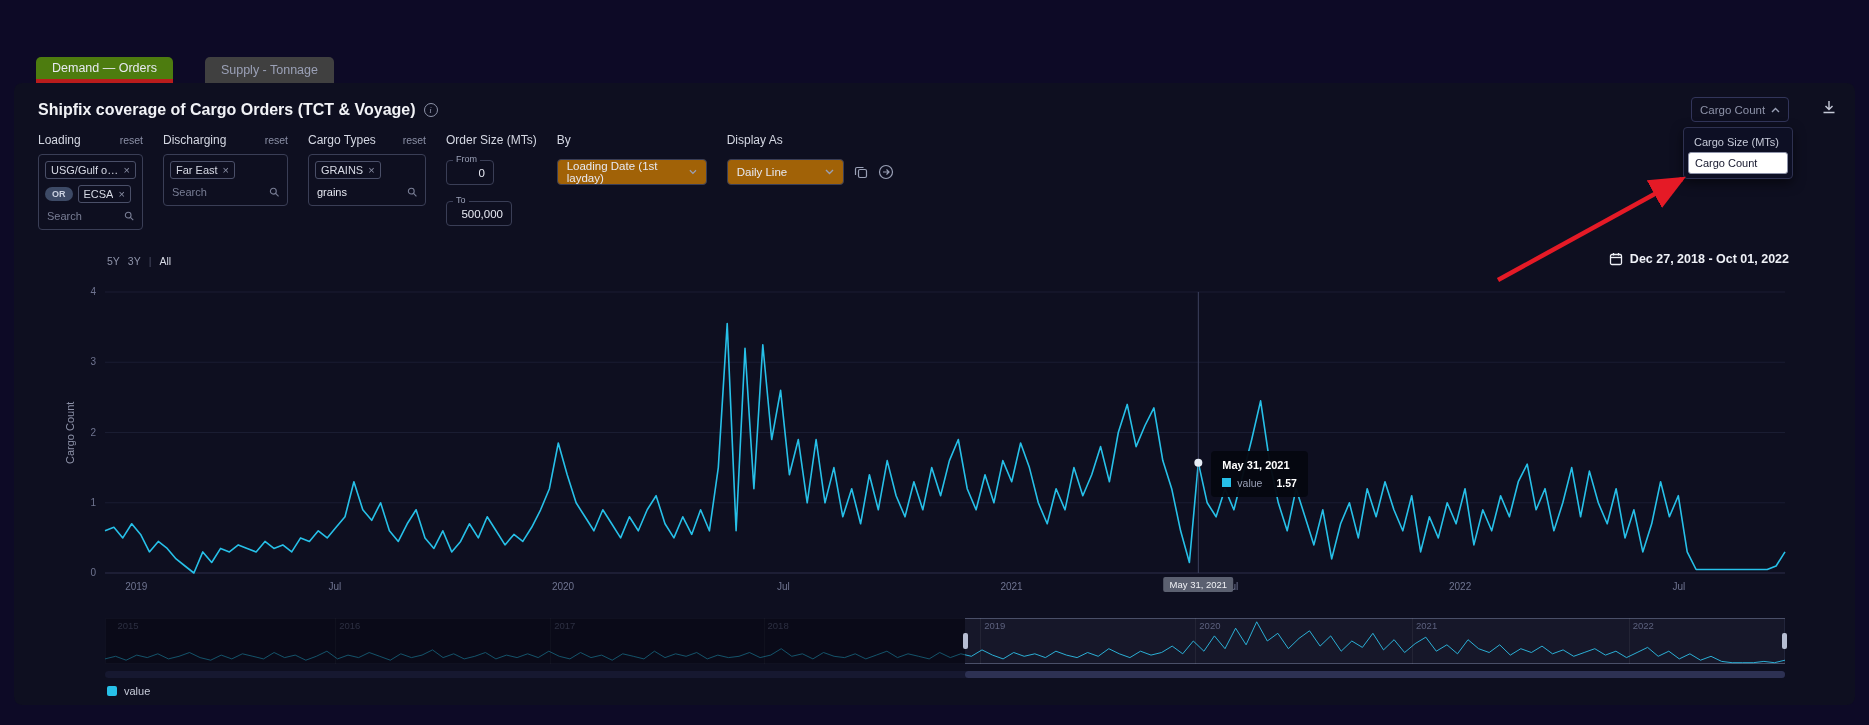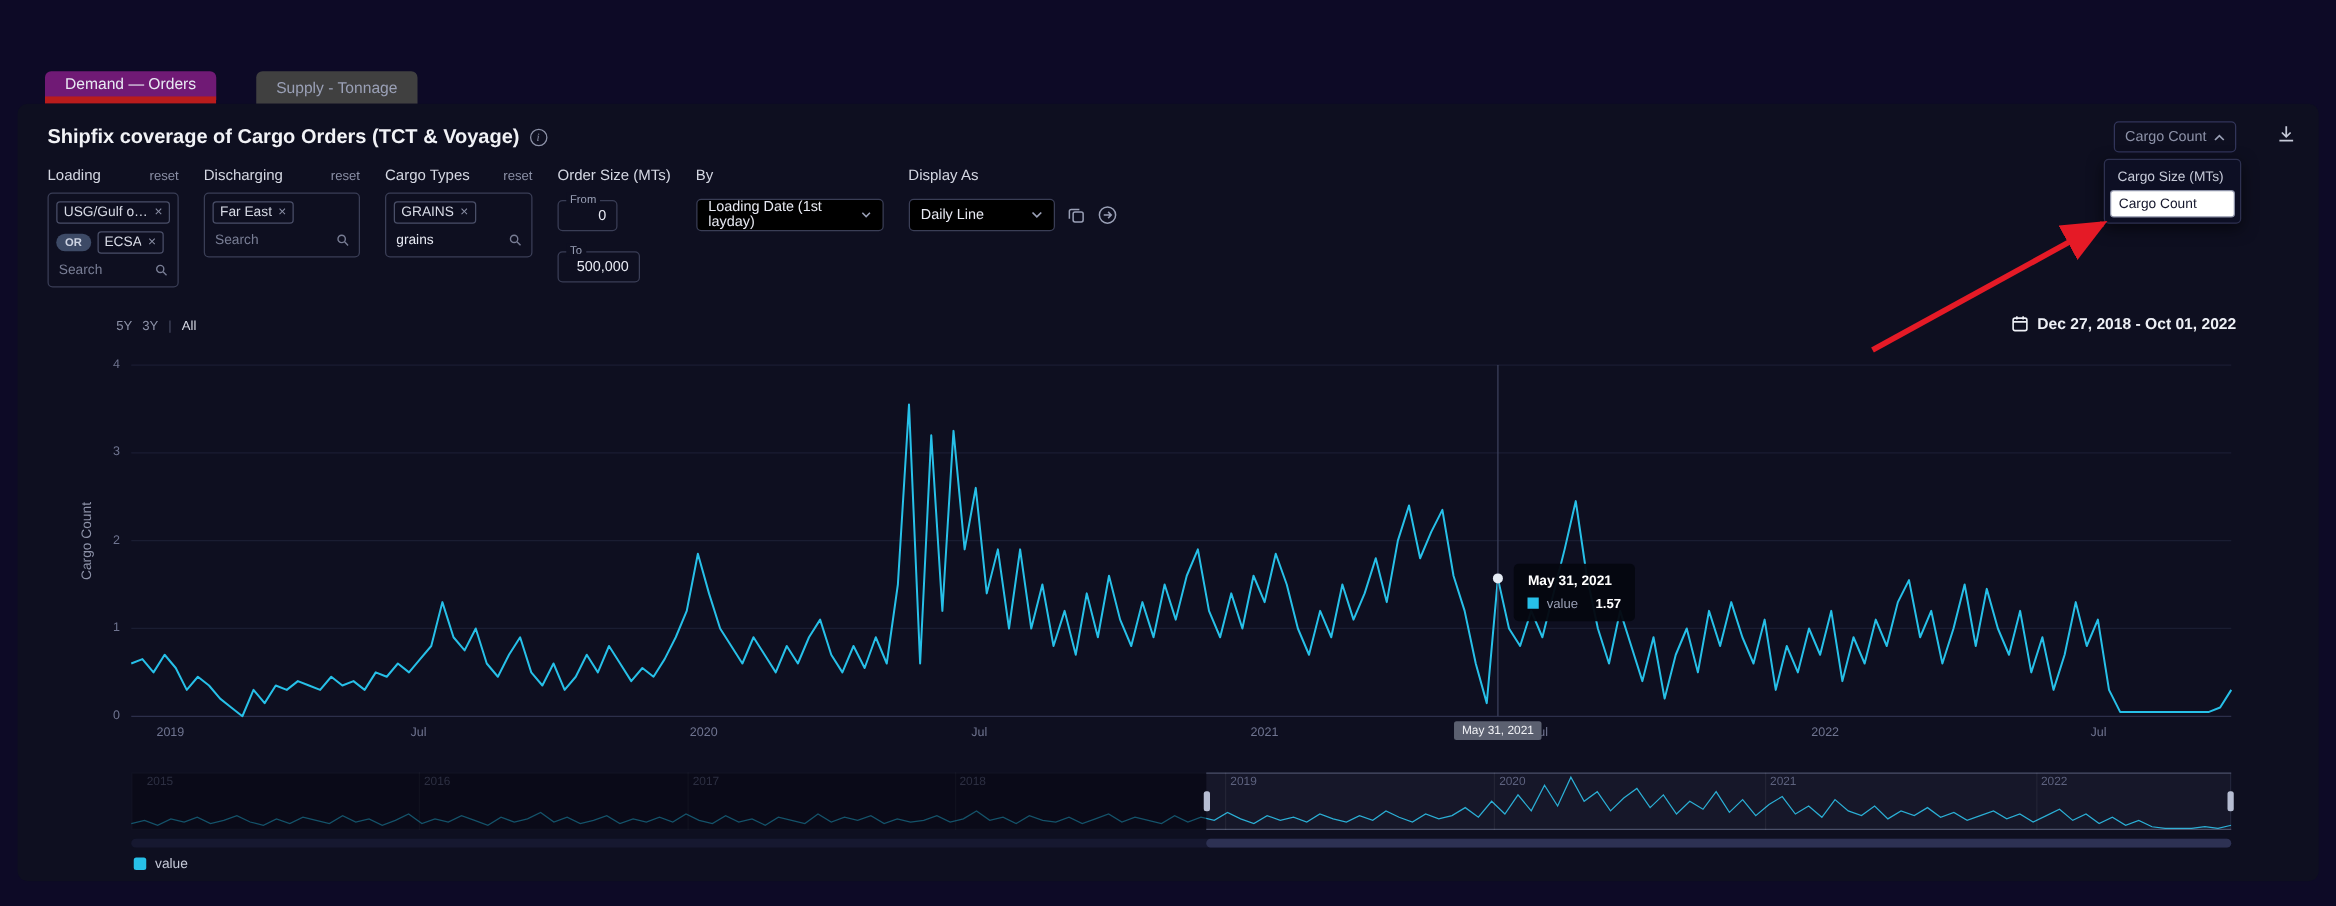--- a/index.html
+++ b/index.html
@@ -7,21 +7,21 @@
   .page { position:relative; width:1869px; height:725px; background:#0d0a26; overflow:hidden; }
 
   
   .topnav { position:absolute; left:22px; top:0; height:50px; display:flex; gap:36px; align-items:center; }
   .nav-item { font-size:13px; color:#9aa0b6; padding-bottom:10px; padding-top:10px; cursor:pointer; }
   .nav-item.active { color:#ffffff; border-bottom:2px solid #ffffff; padding-bottom:8px; }
 
   
   .subtabs { position:absolute; left:36px; top:57px; display:flex; }
   .tab { height:26px; padding:0 16px; font-size:12.5px; display:flex; align-items:center; border-radius:5px 5px 0 0; cursor:pointer; }
-  .tab.active { background:#701a75; color:#e7e9f2; border-bottom:6px solid #b91c1c; }
+  .tab.active { background:#4d7c0f; color:#e7e9f2; border-bottom:4px solid #b91c1c; }
   .tab.inactive { background:#404040; color:#9aa0b6;margin-left:32px; }
 
   
   .panel { position:absolute; left:14px; top:83px; width:1841px; height:622px; background:#0e0f20; border-radius:8px; }
 
   .page-title { position:absolute; left:24px; top:18px; font-size:16px; font-weight:bold; color:#f1f2f6; display:flex; align-items:center; gap:8px; }
   .info-icon { width:14px; height:14px; border:1px solid #8d92a8; border-radius:50%; color:#8d92a8; font-size:9px; display:inline-flex; align-items:center; justify-content:center; font-weight:normal; font-family:"Liberation Serif", serif; font-style:italic; }
 
   
   .filters { position:absolute; left:24px; top:50px; display:flex; gap:20px; align-items:flex-start; }
@@ -35,32 +35,32 @@
   .tag .x { color:#8b90a6; }
   .orpill { background:#3d4a66; color:#cdd3e2; font-size:9px; font-weight:bold; padding:2px 7px; border-radius:8px; }
   .searchrow { display:flex; justify-content:space-between; align-items:center; gap:4px; padding:1px 2px; }
   .sinput { background:transparent; border:none; outline:none; color:#e7e9f2; font-size:11px; width:100%; font-family:inherit; }
   .sinput::placeholder { color:#787d94; }
   .sizerow { display:flex; gap:16px; margin-top:6px;flex-direction:column; }
   .sizeinput { position:relative; border:1px solid #3a3e56; border-radius:4px; height:25px; display:flex; align-items:center; padding:0 8px; }
   .sizelabel { position:absolute; top:-7px; left:6px; font-size:9px; color:#9aa0b6; background:#0e0f20; padding:0 3px; }
   .sizeinput input { background:transparent; border:none; outline:none; color:#e7e9f2; font-size:11.5px; text-align:right; width:100%; font-family:inherit; }
   .selrow { display:flex; align-items:center; gap:10px; }
-  .select { border:1px solid #3a3e56; background:#000000; border-radius:4px; height:26px; display:flex; align-items:center; justify-content:space-between; gap:8px; padding:0 9px; font-size:11.5px; color:#e7e9f2; cursor:pointer; }
+  .select { border:1px solid #3a3e56; background:#a16207; border-radius:4px; height:26px; display:flex; align-items:center; justify-content:space-between; gap:8px; padding:0 9px; font-size:11.5px; color:#e7e9f2; cursor:pointer; }
   .iconbtn { color:#9aa0b6; display:inline-flex; cursor:pointer; }
 
   
   .metric-btn { position:absolute; right:66px; top:14px; width:98px; height:25px; border:1px solid #32355a; border-radius:4px; display:flex; align-items:center; justify-content:space-between; padding:0 8px; font-size:11.5px; color:#8d92a8; cursor:pointer; }
   .metric-menu { position:absolute; right:62px; top:44px; width:110px; background:#0d0f24; border:1px solid #2e3150; border-radius:4px; padding:4px; z-index:6; box-shadow:0 4px 12px rgba(0,0,0,0.55); }
   .metric-item { font-size:11px; color:#c6cad8; padding:4px 6px; border-radius:3px; cursor:pointer; }
   .metric-item.selected { background:#ffffff; color:#14162c; border:1px solid #8d92a8; }
   .dl-btn { position:absolute; right:18px; top:16px; color:#c6cad8; cursor:pointer; }
 
   
-  .rangesel { position:absolute; left:79px; top:172px; font-size:10.5px; color:#8d92a8; display:flex; gap:8px; align-items:center; }
+  .rangesel { position:absolute; left:93px; top:172px; font-size:10.5px; color:#8d92a8; display:flex; gap:8px; align-items:center; }
   .rangesel .sep { color:#4a4e66; }
   .rangesel .opt { cursor:pointer; }
   .rangesel .opt.active { color:#d7dae5; }
   .daterange { position:absolute; right:66px; top:169px; display:flex; gap:7px; align-items:center; color:#eef0f6; font-size:12.5px; font-weight:bold; }
 
   
   .ylabel { position:absolute; left:48px; top:209px; height:281px; width:16px; display:flex; align-items:center; justify-content:center; writing-mode:vertical-rl; transform:rotate(180deg); font-size:11px; color:#8d92a8; }
   .main-chart-svg { position:absolute; left:91px; top:209px; overflow:visible; }
   .ytick { position:absolute; left:56px; width:26px; text-align:right; font-size:10px; color:#6f7490; }
   .xtick { position:absolute; top:498px; font-size:10px; color:#6f7490; }

